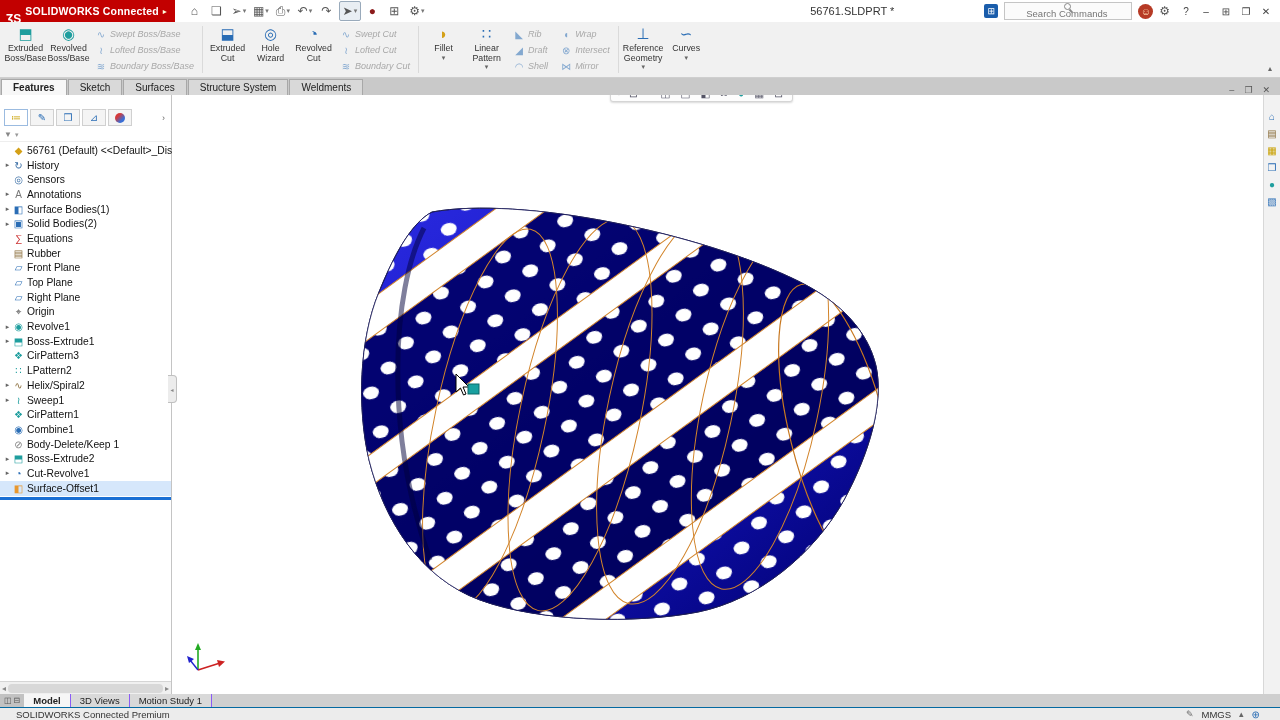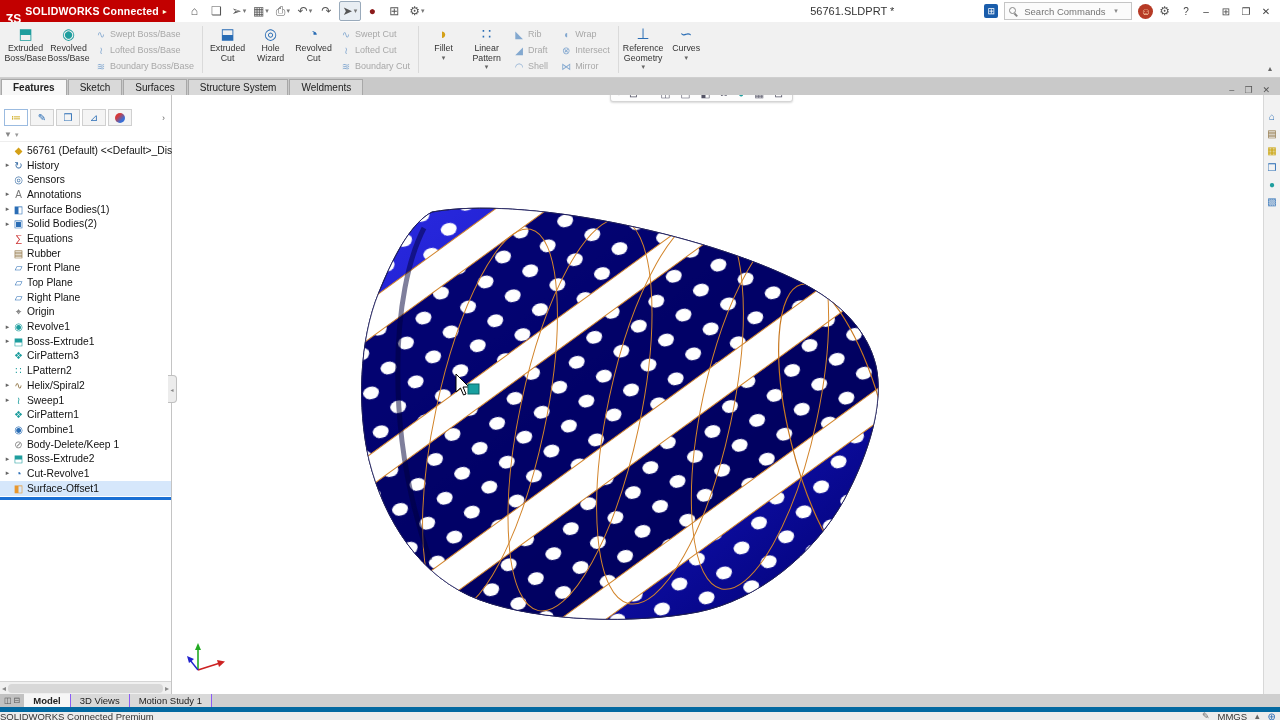--- a/index.html
+++ b/index.html
@@ -11,21 +11,21 @@
   .logomark{font-weight:bold;font-size:12px;margin-top:16px;}
   .appname{font-weight:bold;font-size:10.5px;letter-spacing:.2px;white-space:nowrap;}
   .logo-caret{font-size:8px;color:#ffd;}
   .tb-icons{display:flex;align-items:center;gap:2px;margin-left:10px;}
   .tbi{min-width:18px;height:18px;display:inline-flex;align-items:center;justify-content:center;font-size:12px;color:#555;padding:0 1px;border-radius:2px;}
   .tbi .caret{font-size:7px;color:#777;margin-left:1px;}
   .tbi.boxed{border:1px solid #9ab;background:#e9eef3;}
   .doctitle{margin-left:auto;font-size:11px;color:#333;white-space:nowrap;}
   .tb-right{display:flex;align-items:center;gap:6px;margin-left:90px;margin-right:4px;}
   .blue-sq{width:14px;height:14px;background:#1a5dab;color:#fff;font-size:9px;display:flex;align-items:center;justify-content:center;border-radius:2px;}
-  .searchbox{display:flex;align-items:center;gap:4px;border:1px solid #c5c5c5;background:#fbfbfb;height:16px;padding:0 4px;width:118px;}
+  .searchbox{display:flex;align-items:center;gap:4px;border:1px solid #c5c5c5;background:#fbfbfb;height:16px;padding:0 4px;width:118px;flex-direction:column;}
   .searchbox input{border:0;outline:0;background:transparent;font-size:9.5px;width:84px;color:#333;font-family:"Liberation Sans",sans-serif;}
   .mag{width:9px;height:9px;position:relative;display:inline-block;}
   .mag::before{content:"";position:absolute;width:5px;height:5px;border:1.5px solid #888;border-radius:50%;left:0;top:0;}
   .mag::after{content:"";position:absolute;width:4px;height:1.5px;background:#888;transform:rotate(45deg);left:5px;top:7px;}
   .sb-caret{font-size:7px;color:#888;}
   .avatar{width:15px;height:15px;border-radius:50%;background:#b63a25;color:#ffd9b0;font-size:10px;display:flex;align-items:center;justify-content:center;}
   .gear{font-size:12px;color:#555;}
   .winbtns{display:flex;align-items:center;}
   .winbtn{width:20px;height:20px;display:inline-flex;align-items:center;justify-content:center;font-size:10px;color:#444;}
 
@@ -36,21 +36,21 @@
   .bigcol{display:flex;}
   .bigbtn{width:43px;display:flex;flex-direction:column;align-items:center;justify-content:flex-start;padding-top:3px;cursor:default;}
   .bicon{font-size:15px;line-height:16px;height:18px;}
   .blabel{font-size:8.8px;line-height:9.6px;text-align:center;white-space:pre-line;color:#333;}
   .bcaret{font-size:7px;color:#666;line-height:7px;}
   .teal{color:#1f9e9e}.blue{color:#2a6db5}.gold{color:#d4a017}
   .smallcol{display:flex;flex-direction:column;justify-content:flex-start;padding:4px 2px 0 2px;gap:2px;}
   .smallbtn{display:flex;align-items:center;gap:3px;height:14px;padding:0 3px;}
   .sicon{font-size:10px;width:12px;text-align:center;color:#2a6db5;}
   .slabel{font-size:9px;color:#444;white-space:nowrap;}
-  .smallbtn.disabled .slabel{color:#a8a8a8;}
+  .smallbtn.disabled .slabel{color:#a8a8a8;font-style:italic;}
   .smallbtn.disabled .sicon{opacity:.55;}
   #ribbon-collapse{position:absolute;right:8px;top:64px;font-size:8px;color:#666;}
 
   
   #tabbar{position:absolute;left:0;top:78px;width:1280px;height:17px;background:#c9c9c9;display:flex;align-items:flex-end;}
   .tab{font-size:10px;padding:2px 11px 2px;background:#d9d9d9;border:1px solid #a8a8a8;border-bottom:0;margin-right:1px;color:#222;white-space:nowrap;}
   .tab.active{background:#f7f7f7;font-weight:bold;}
   .docwin{margin-left:auto;display:flex;gap:10px;padding-right:10px;align-items:center;}
   .docwin span{font-size:9px;color:#555;}
 
@@ -87,21 +87,21 @@
   
   #taskrail{position:absolute;right:0;top:0;width:17px;height:599px;background:#f2f2f2;border-left:1px solid #d8d8d8;display:flex;flex-direction:column;align-items:center;padding-top:16px;gap:5px;box-sizing:border-box;}
   .ricon{font-size:10px;line-height:12px;}
 
   
   #bottomtabs{position:absolute;left:0;top:694px;width:1280px;height:13px;background:#cfcfcf;display:flex;align-items:stretch;font-size:9.5px;}
   .bt-icons{display:flex;align-items:center;gap:2px;padding:0 4px;background:#c2c2c2;}
   .bt-icons span{font-size:8px;color:#555;}
   .btab{display:flex;align-items:center;padding:0 9px;border-right:1px solid #8b5cf6;background:#d9d9d9;color:#222;}
   .btab.active{background:#f6f6f6;font-weight:bold;}
-  #statusbar{position:absolute;left:0;top:707px;width:1280px;height:13px;background:#ececec;border-top:5px solid #0369a1;display:flex;align-items:center;font-size:9.5px;color:#333;padding:0 0;box-sizing:border-box;}
+  #statusbar{position:absolute;left:0;top:707px;width:1280px;height:13px;background:#ececec;border-top:1px solid #0369a1;display:flex;align-items:center;font-size:9.5px;color:#333;padding:0 16px;box-sizing:border-box;}
   #status-right{margin-left:auto;display:flex;align-items:center;gap:8px;padding-right:4px;}
   .sb-icon{font-size:9px;color:#666;}
   .globe{color:#2a6db5;font-size:10px;}
 </style>
 </head>
 <body>
 
 <div id="app">
 
   <div id="titlebar">

